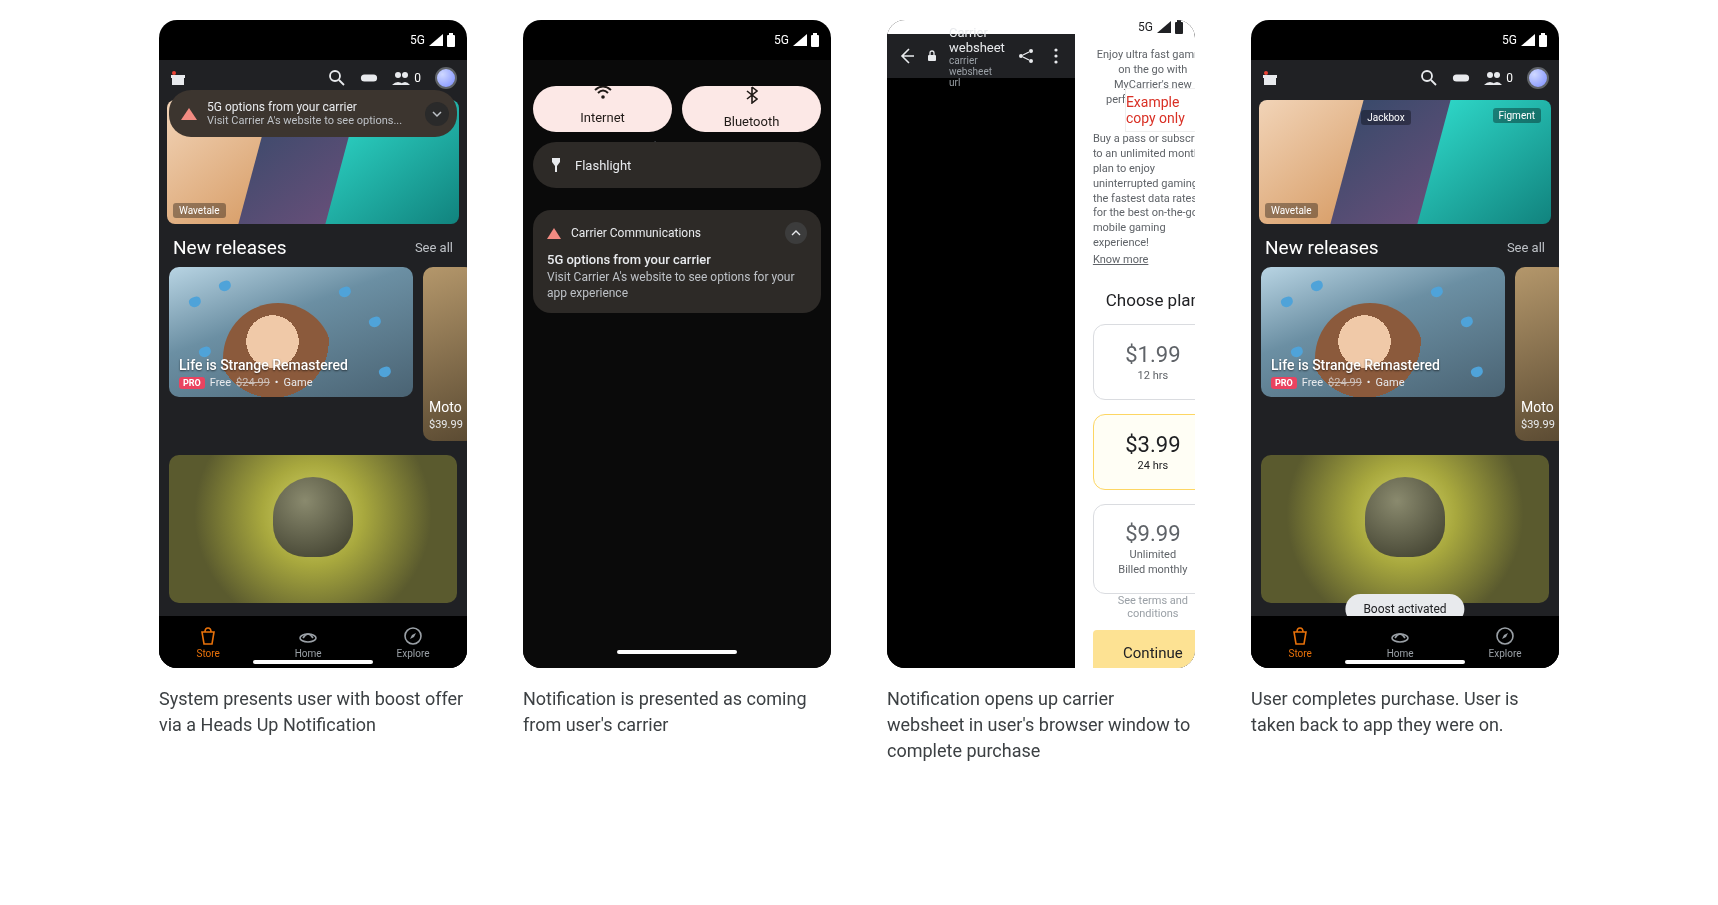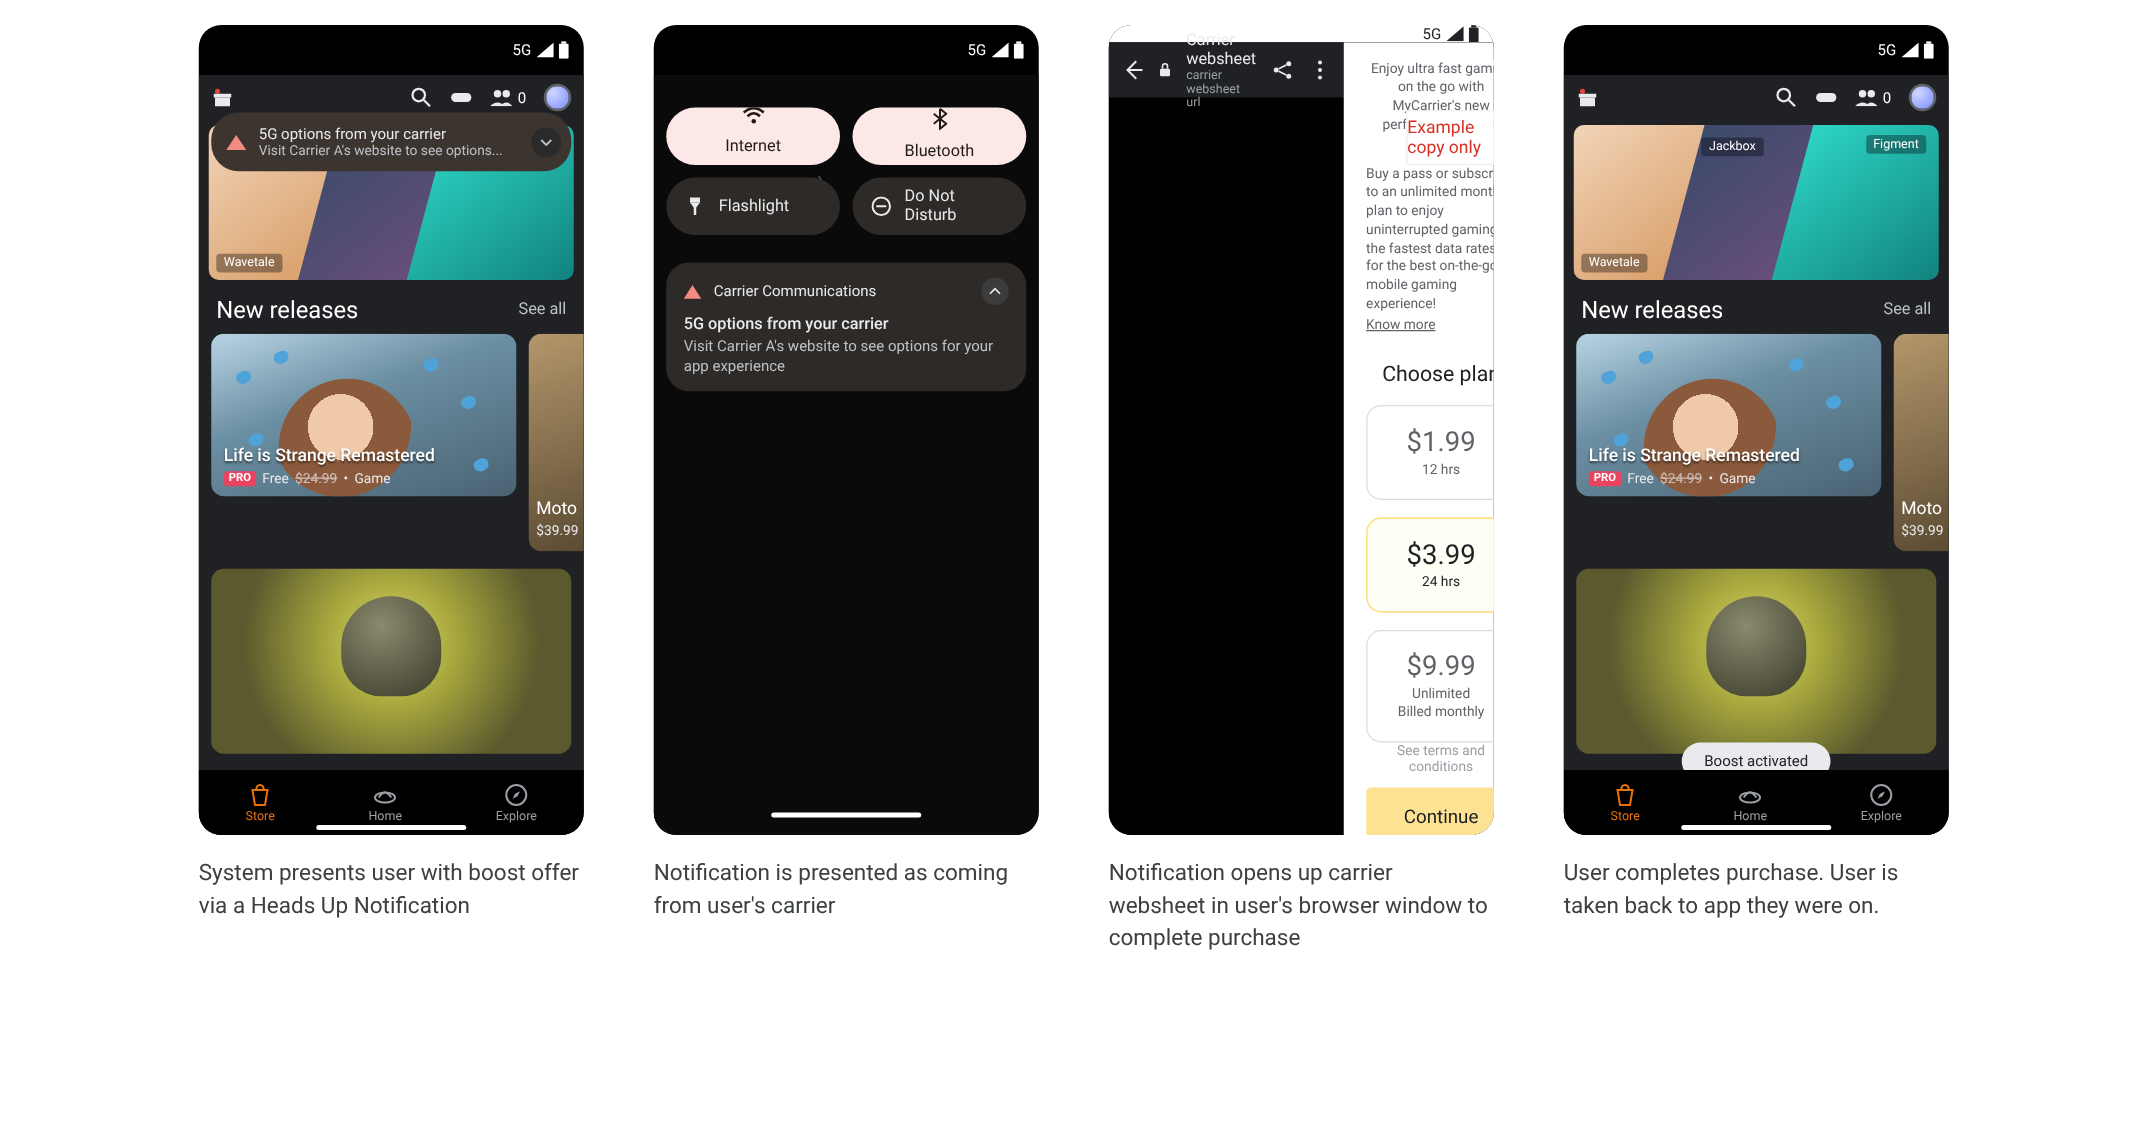--- a/index.html
+++ b/index.html
@@ -281,29 +281,20 @@
         <div class="qs-row">
           <div class="qs-tile off">
             <span class="ticon">
                 <svg width="12" height="18" viewBox="0 0 12 18">
                   <rect x="2" y="2" width="8" height="4" fill="#e8eaed"></rect>
                   <path d="M2 6 L5 10 L5 16 L7 16 L7 10 L10 6 Z" fill="#e8eaed"></path>
                 </svg>
               </span>
             <span>Flashlight</span>
           </div>
-          <div class="qs-tile off">
-            <span class="ticon">
-                <svg width="16" height="16" viewBox="0 0 16 16">
-                  <circle cx="8" cy="8" r="7" stroke="#e8eaed" stroke-width="1.6" fill="none"></circle>
-                  <line x1="4" y1="8" x2="12" y2="8" stroke="#e8eaed" stroke-width="1.6"></line>
-                </svg>
-              </span>
-            <span>Do Not Disturb</span>
-          </div>
         </div>
         <div class="notif">
           <div class="hd">
             <div class="tri-ic2"></div>
             <span>Carrier Communications</span>
             <span class="coll">
                 <svg width="10" height="10" viewBox="0 0 10 10">
                   <path d="M1 7 L5 3 L9 7" stroke="#e8eaed" stroke-width="1.4" fill="none"></path>
                 </svg>
               </span>

